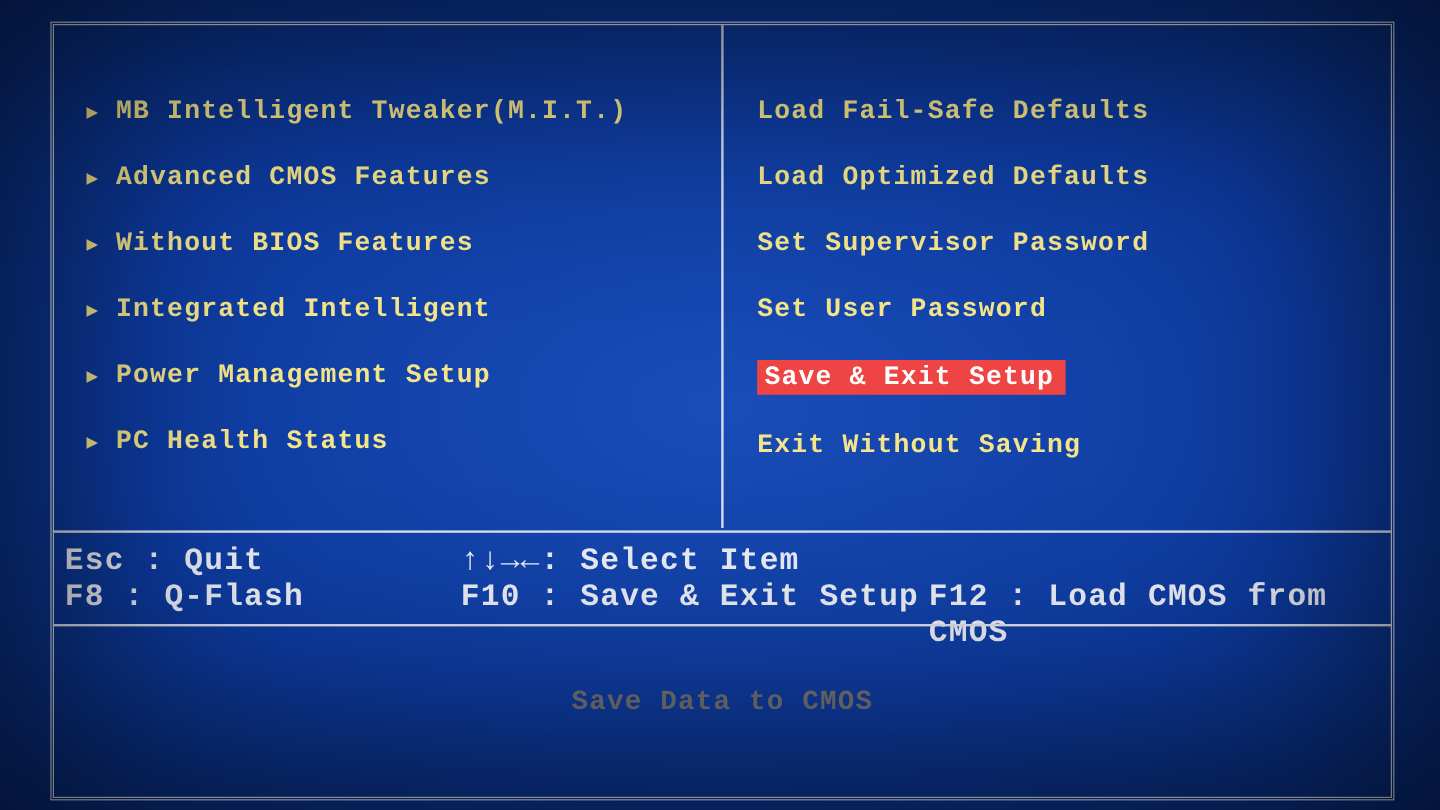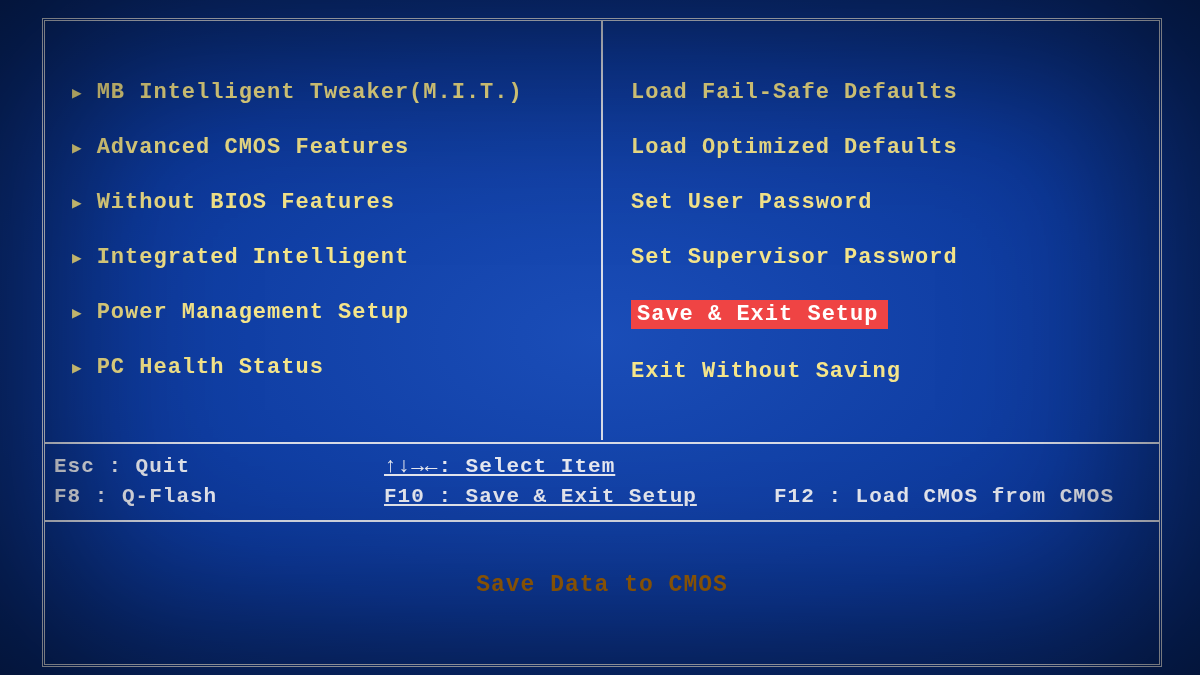--- a/index.html
+++ b/index.html
@@ -66,42 +66,42 @@
       top: 442px;
       height: 2px;
       background: #d8dce8;
     }
     .help-area {
       position: absolute;
       top: 452px;
       left: 54px;
       right: 50px;
       color: #e8eaf2;
-      font-size: 21px;
+      font-size: 26px;
       line-height: 30px;
     }
     .help-row { display: flex; }
     .hc1 { width: 330px; }
-    .hc2 { width: 390px; text-decoration: underline; }
+    .hc2 { width: 390px; }
     .hc3 { flex: 1; }
     .divider-h2 {
       position: absolute;
       left: 44px;
       right: 40px;
       top: 520px;
       height: 2px;
       background: #d8dce8;
     }
     .status-area {
       position: absolute;
       top: 572px;
       left: 44px;
       right: 40px;
       text-align: center;
-      color: #a16207;
+      color: #737373;
       font-size: 23px;
     }
     .vignette {
       position: absolute;
       inset: 0;
       pointer-events: none;
       box-shadow: inset 0 0 180px 50px rgba(0,0,0,0.55);
     }
   </style>
 </head>
@@ -138,24 +138,24 @@
   </div>
 
   <div class="col col-right">
     <div class="menu-item">
       <span class="label plain">Load Fail-Safe Defaults</span>
     </div>
     <div class="menu-item">
       <span class="label plain">Load Optimized Defaults</span>
     </div>
     <div class="menu-item">
-      <span class="label plain">Set User Password</span>
+      <span class="label plain">Set Supervisor Password</span>
     </div>
     <div class="menu-item">
-      <span class="label plain">Set Supervisor Password</span>
+      <span class="label plain">Set User Password</span>
     </div>
     <div class="menu-item">
       <span class="selected">Save &amp; Exit Setup</span>
     </div>
     <div class="menu-item">
       <span class="label plain">Exit Without Saving</span>
     </div>
   </div>
 </div>
 

